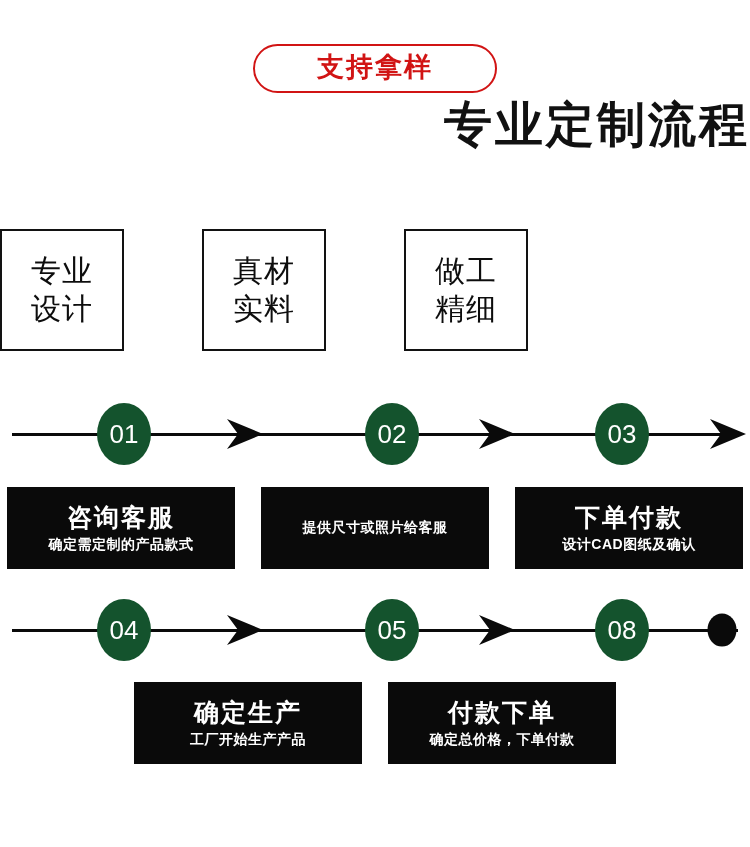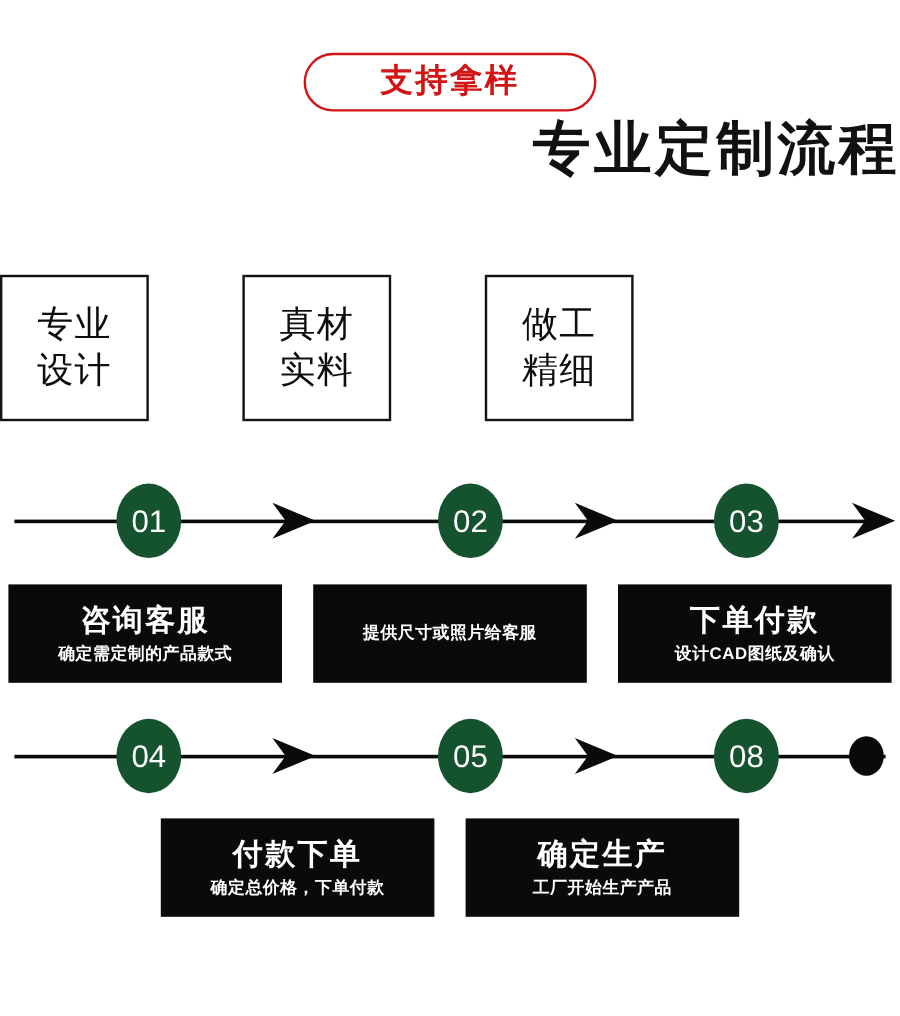--- a/index.html
+++ b/index.html
@@ -275,20 +275,20 @@
     </div>
 
     <div class="node node-03">08</div>
 
     <div class="end-dot"></div>
   </div>
 </div>
 
 <div class="captions" id="captions-2">
   <div class="caption-box">
+    <div class="caption-title">确定生产</div>
+    <div class="caption-sub">工厂开始生产产品</div>
+  </div>
+  <div class="caption-box">
     <div class="caption-title">付款下单</div>
     <div class="caption-sub">确定总价格，下单付款</div>
   </div>
-  <div class="caption-box">
-    <div class="caption-title">确定生产</div>
-    <div class="caption-sub">工厂开始生产产品</div>
-  </div>
 </div>
 
 </body></html>

